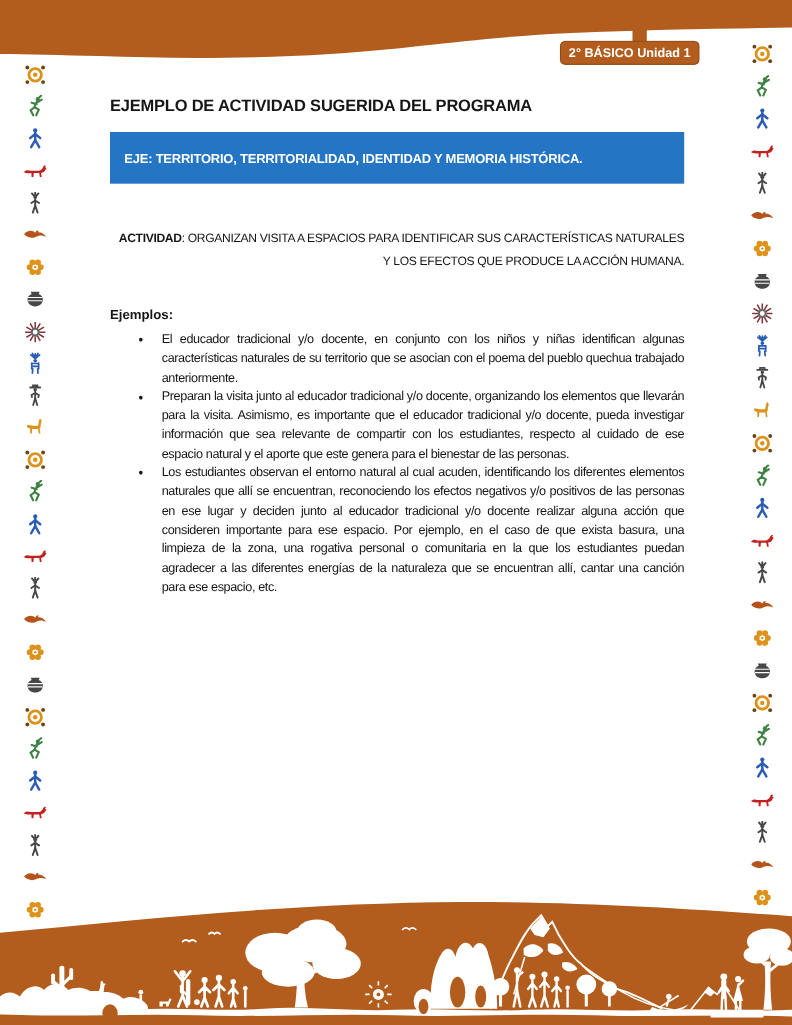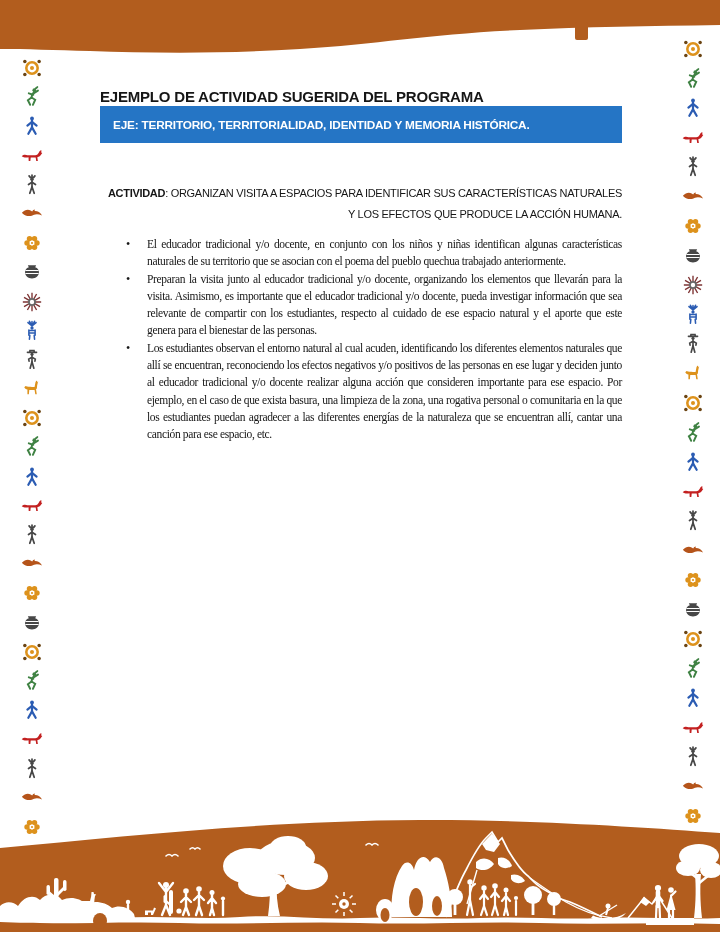--- a/index.html
+++ b/index.html
@@ -15,27 +15,27 @@
   .badge{position:absolute;left:509px;top:37px;width:127px;height:22px;background:var(--c-orange);
          color:#fff;font-size:11.5px;font-weight:bold;text-align:center;line-height:22px;
          border-radius:5px;border:1px solid rgba(90,40,5,.35);box-sizing:border-box;}
   .icon-col{position:absolute;width:22px;display:flex;flex-direction:column;align-items:center;}
   .icon-col.left{left:21px;top:57px;gap:7.2px;}
   .icon-col.right{right:16px;top:38px;gap:7.5px;}
   .bicon{width:22px;height:22px;flex:0 0 auto;}
   .bicon svg{width:22px;height:22px;display:block;}
   .main{position:absolute;left:100px;top:0;width:522px;}
   .title{margin:88px 0 0;font-size:15px;font-weight:bold;text-align:left;letter-spacing:-0.2px;}
-  .banner{margin-top:1px;height:37px;background:var(--c-blue-banner);color:#fff;display:flex;align-items:center;
+  .banner{margin-top:15px;height:47px;background:var(--c-blue-banner);color:#fff;display:flex;align-items:center;
           padding-left:13px;box-sizing:border-box;font-weight:bold;font-size:11.8px;letter-spacing:-0.2px;}
   .activity{margin-top:40px;text-align:right;font-size:11px;line-height:21px;letter-spacing:-0.3px;}
   .activity b{font-weight:bold;}
   .examples-label{margin-top:30px;font-weight:bold;font-size:12px;}
   ul.examples{margin:8px 0 0;padding:0;list-style:none;font-size:11.5px;line-height:17.3px;
-              text-align:justify;letter-spacing:-0.35px;hyphens:none;font-family:Liberation Serif, serif;}
+              text-align:justify;letter-spacing:-0.35px;hyphens:none;}
   ul.examples li{position:relative;padding-left:47px;}
   ul.examples li::before{content:"\2022";position:absolute;left:26px;top:0;font-size:12px;}
   .footer{position:absolute;left:0;bottom:0;width:720px;height:114px;}
   
   .f-orange{fill:var(--c-orange)} .f-white{fill:#fff}
   .f-gold{fill:var(--c-gold)} .f-green{fill:var(--c-green)} .f-blue{fill:var(--c-blue)}
   .f-red{fill:var(--c-red)} .f-dark{fill:var(--c-dark)} .f-condor{fill:var(--c-condor)} .f-brown{fill:var(--c-brown)}
   .st-gold{stroke:var(--c-gold)} .st-green{stroke:var(--c-green)} .st-blue{stroke:var(--c-blue)}
   .st-dark{stroke:var(--c-dark)} .st-maroon{stroke:var(--c-maroon)} .st-gray{stroke:#666}
   .st-white{stroke:#fff;fill:none}
@@ -127,20 +127,21 @@
     </symbol>
   </defs>
 </svg>
 
 <div class="page">
 
   <svg class="topwave" viewBox="0 0 720 62" width="720" height="62">
     <path class="f-orange" d="M0,0 H720 V25 C650,26 585,27 520,30 C430,34 380,44 300,49 C220,54 150,53 90,51 C55,50 25,49 0,49 Z"></path>
   </svg>
   <div class="badge-tab"></div>
+  <div class="badge">2° BÁSICO Unidad 1</div>
 
   <div class="icon-col left">
       <div class="bicon">
         <svg viewBox="0 0 24 24">
           <use href="#i-sun-petroglyph"></use>
         </svg>
       </div>
       <div class="bicon">
         <svg viewBox="0 0 24 24">
           <use href="#i-dancer-petroglyph"></use>
@@ -409,20 +410,21 @@
         </svg>
       </div>
     </div>
 
   <div class="main">
     <div class="title">EJEMPLO DE ACTIVIDAD SUGERIDA DEL PROGRAMA</div>
     <div class="banner">
       <span>EJE: TERRITORIO, TERRITORIALIDAD, IDENTIDAD Y MEMORIA HISTÓRICA.</span>
     </div>
     <p class="activity"><b>ACTIVIDAD</b><span>: ORGANIZAN VISITA A ESPACIOS PARA IDENTIFICAR SUS CARACTERÍSTICAS NATURALES Y LOS EFECTOS QUE PRODUCE LA ACCIÓN HUMANA.</span></p>
+    <div class="examples-label">Ejemplos:</div>
     <ul class="examples">
 
         <li>El educador tradicional y/o docente, en conjunto con los niños y niñas identifican algunas características naturales de su territorio que se asocian con el poema del pueblo quechua trabajado anteriormente.</li>
 
 
 
         <li>Preparan la visita junto al educador tradicional y/o docente, organizando los elementos que llevarán para la visita. Asimismo, es importante que el educador tradicional y/o docente, pueda investigar información que sea relevante de compartir con los estudiantes, respecto al cuidado de ese espacio natural y el aporte que este genera para el bienestar de las personas.</li>
 
         <li>Los estudiantes observan el entorno natural al cual acuden, identificando los diferentes elementos naturales que allí se encuentran, reconociendo los efectos negativos y/o positivos de las personas en ese lugar y deciden junto al educador tradicional y/o docente realizar alguna acción que consideren importante para ese espacio. Por ejemplo, en el caso de que exista basura, una limpieza de la zona, una rogativa personal o comunitaria en la que los estudiantes puedan agradecer a las diferentes energías de la naturaleza que se encuentran allí, cantar una canción para ese espacio, etc.</li>
       </ul>

